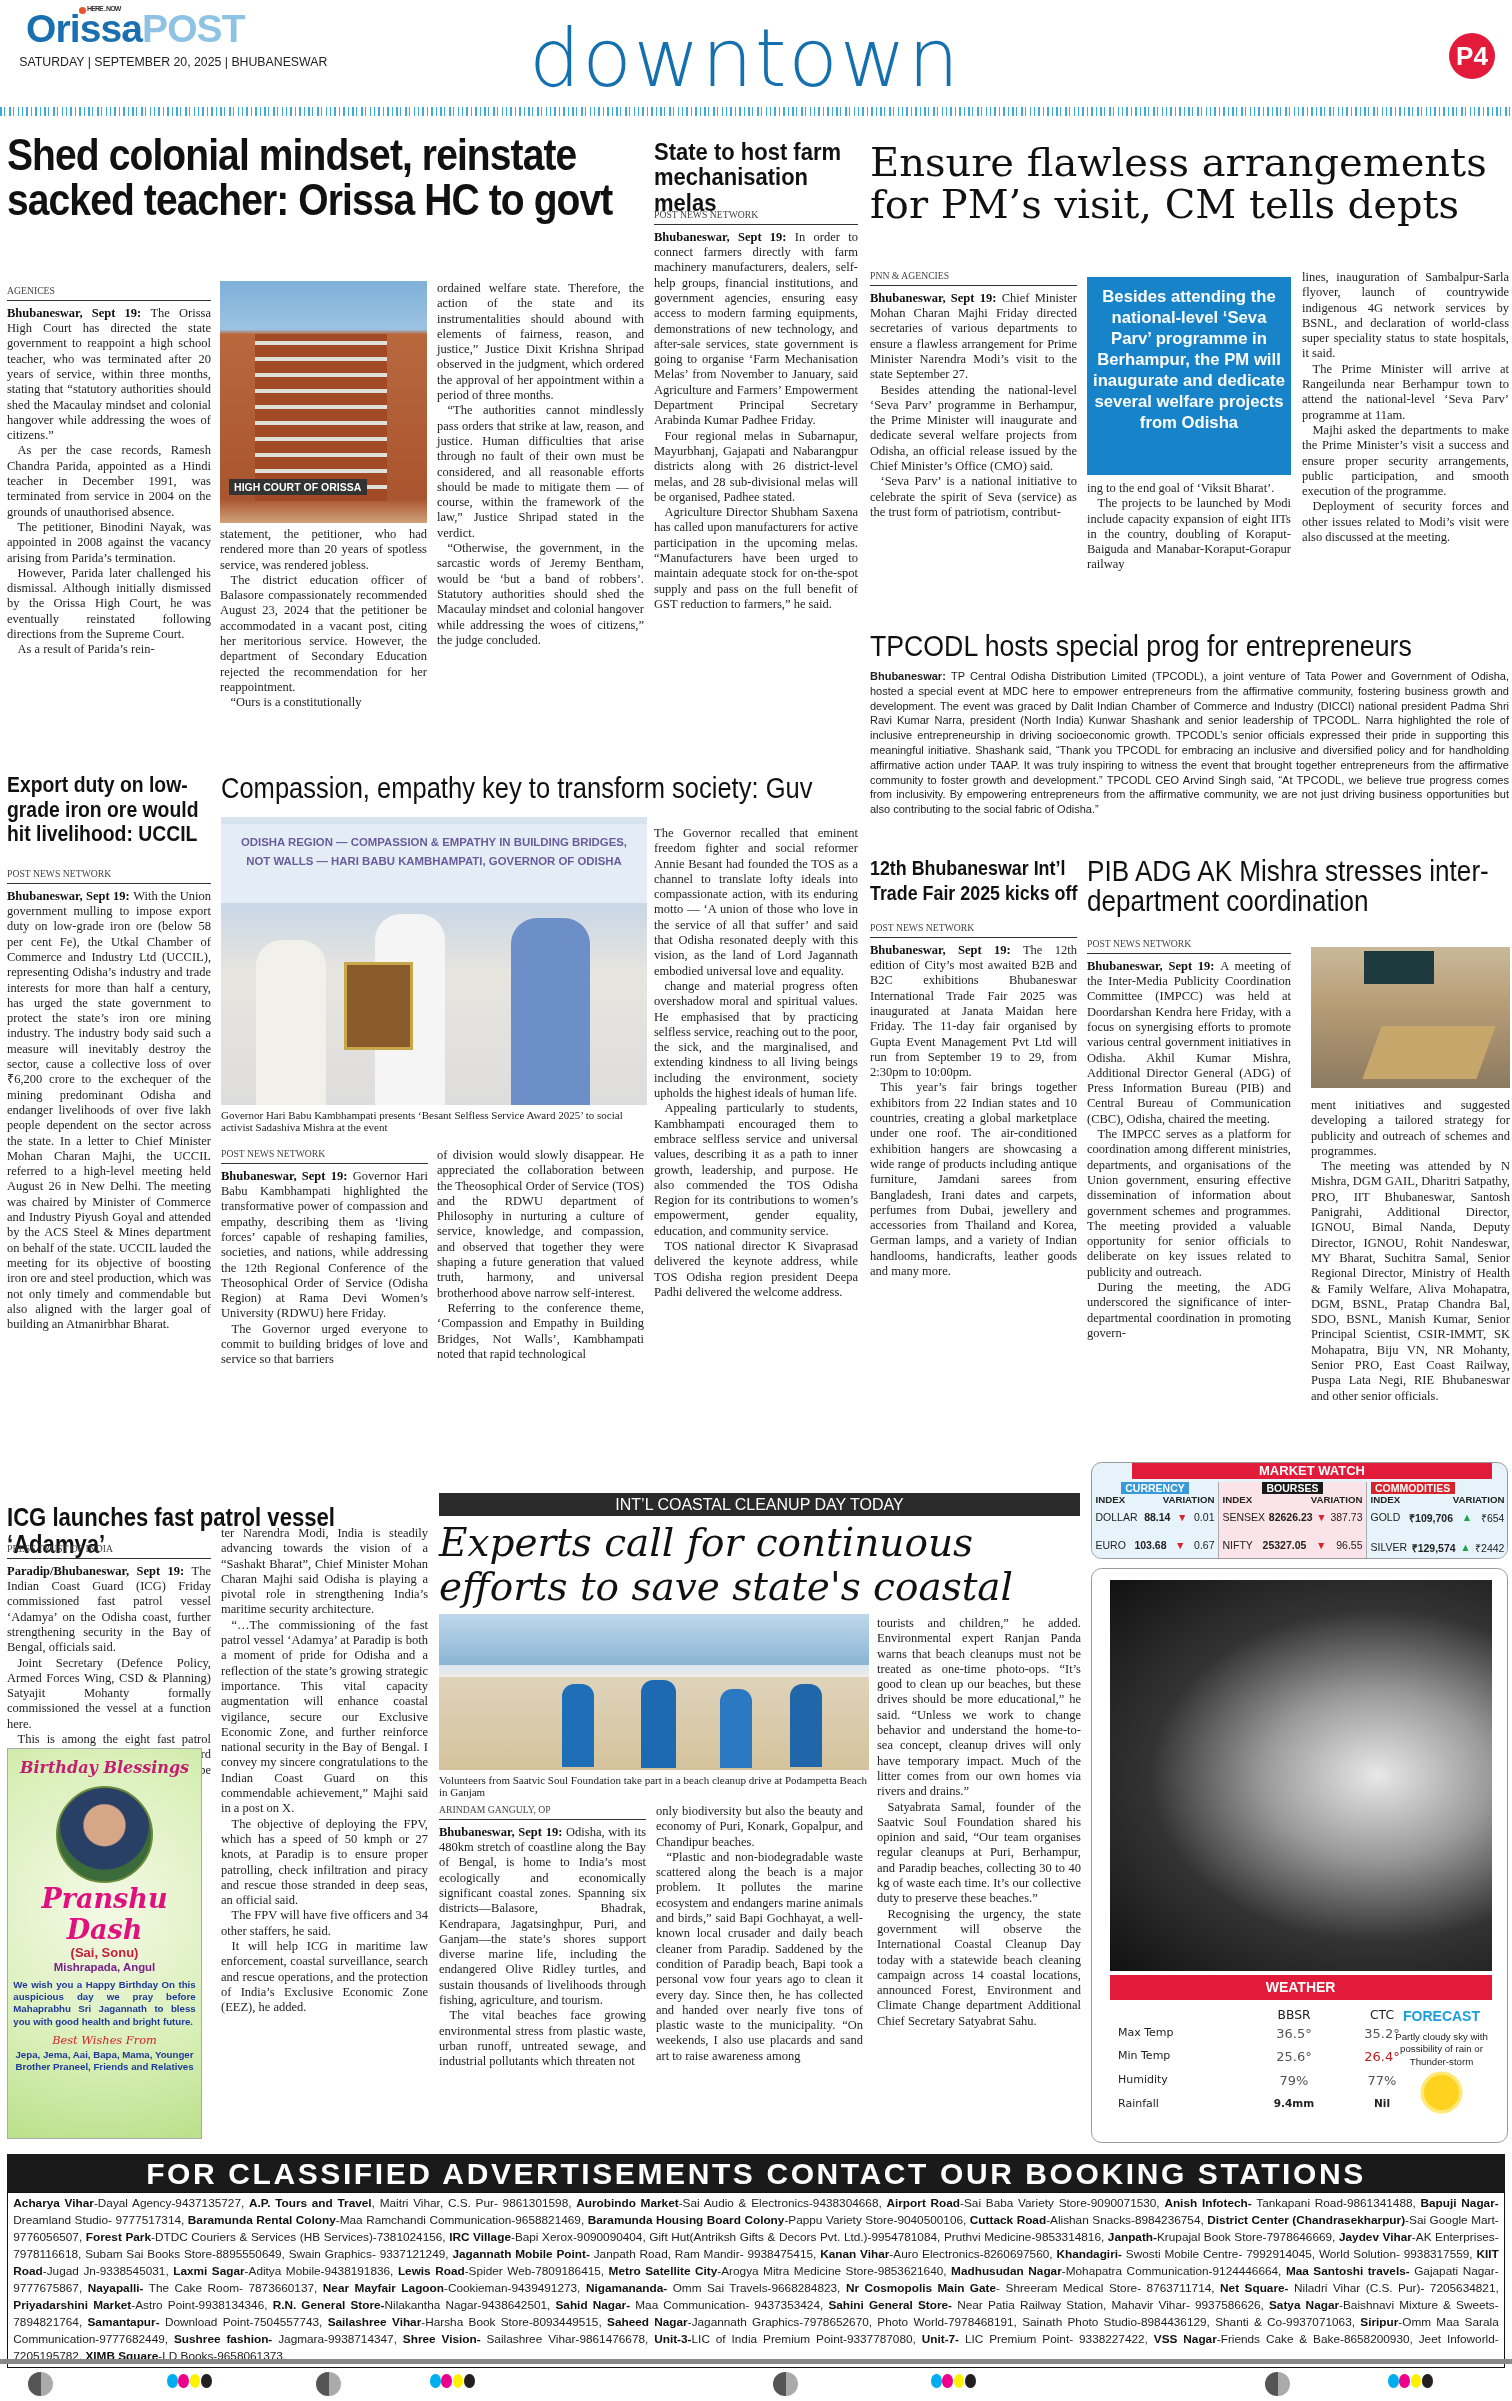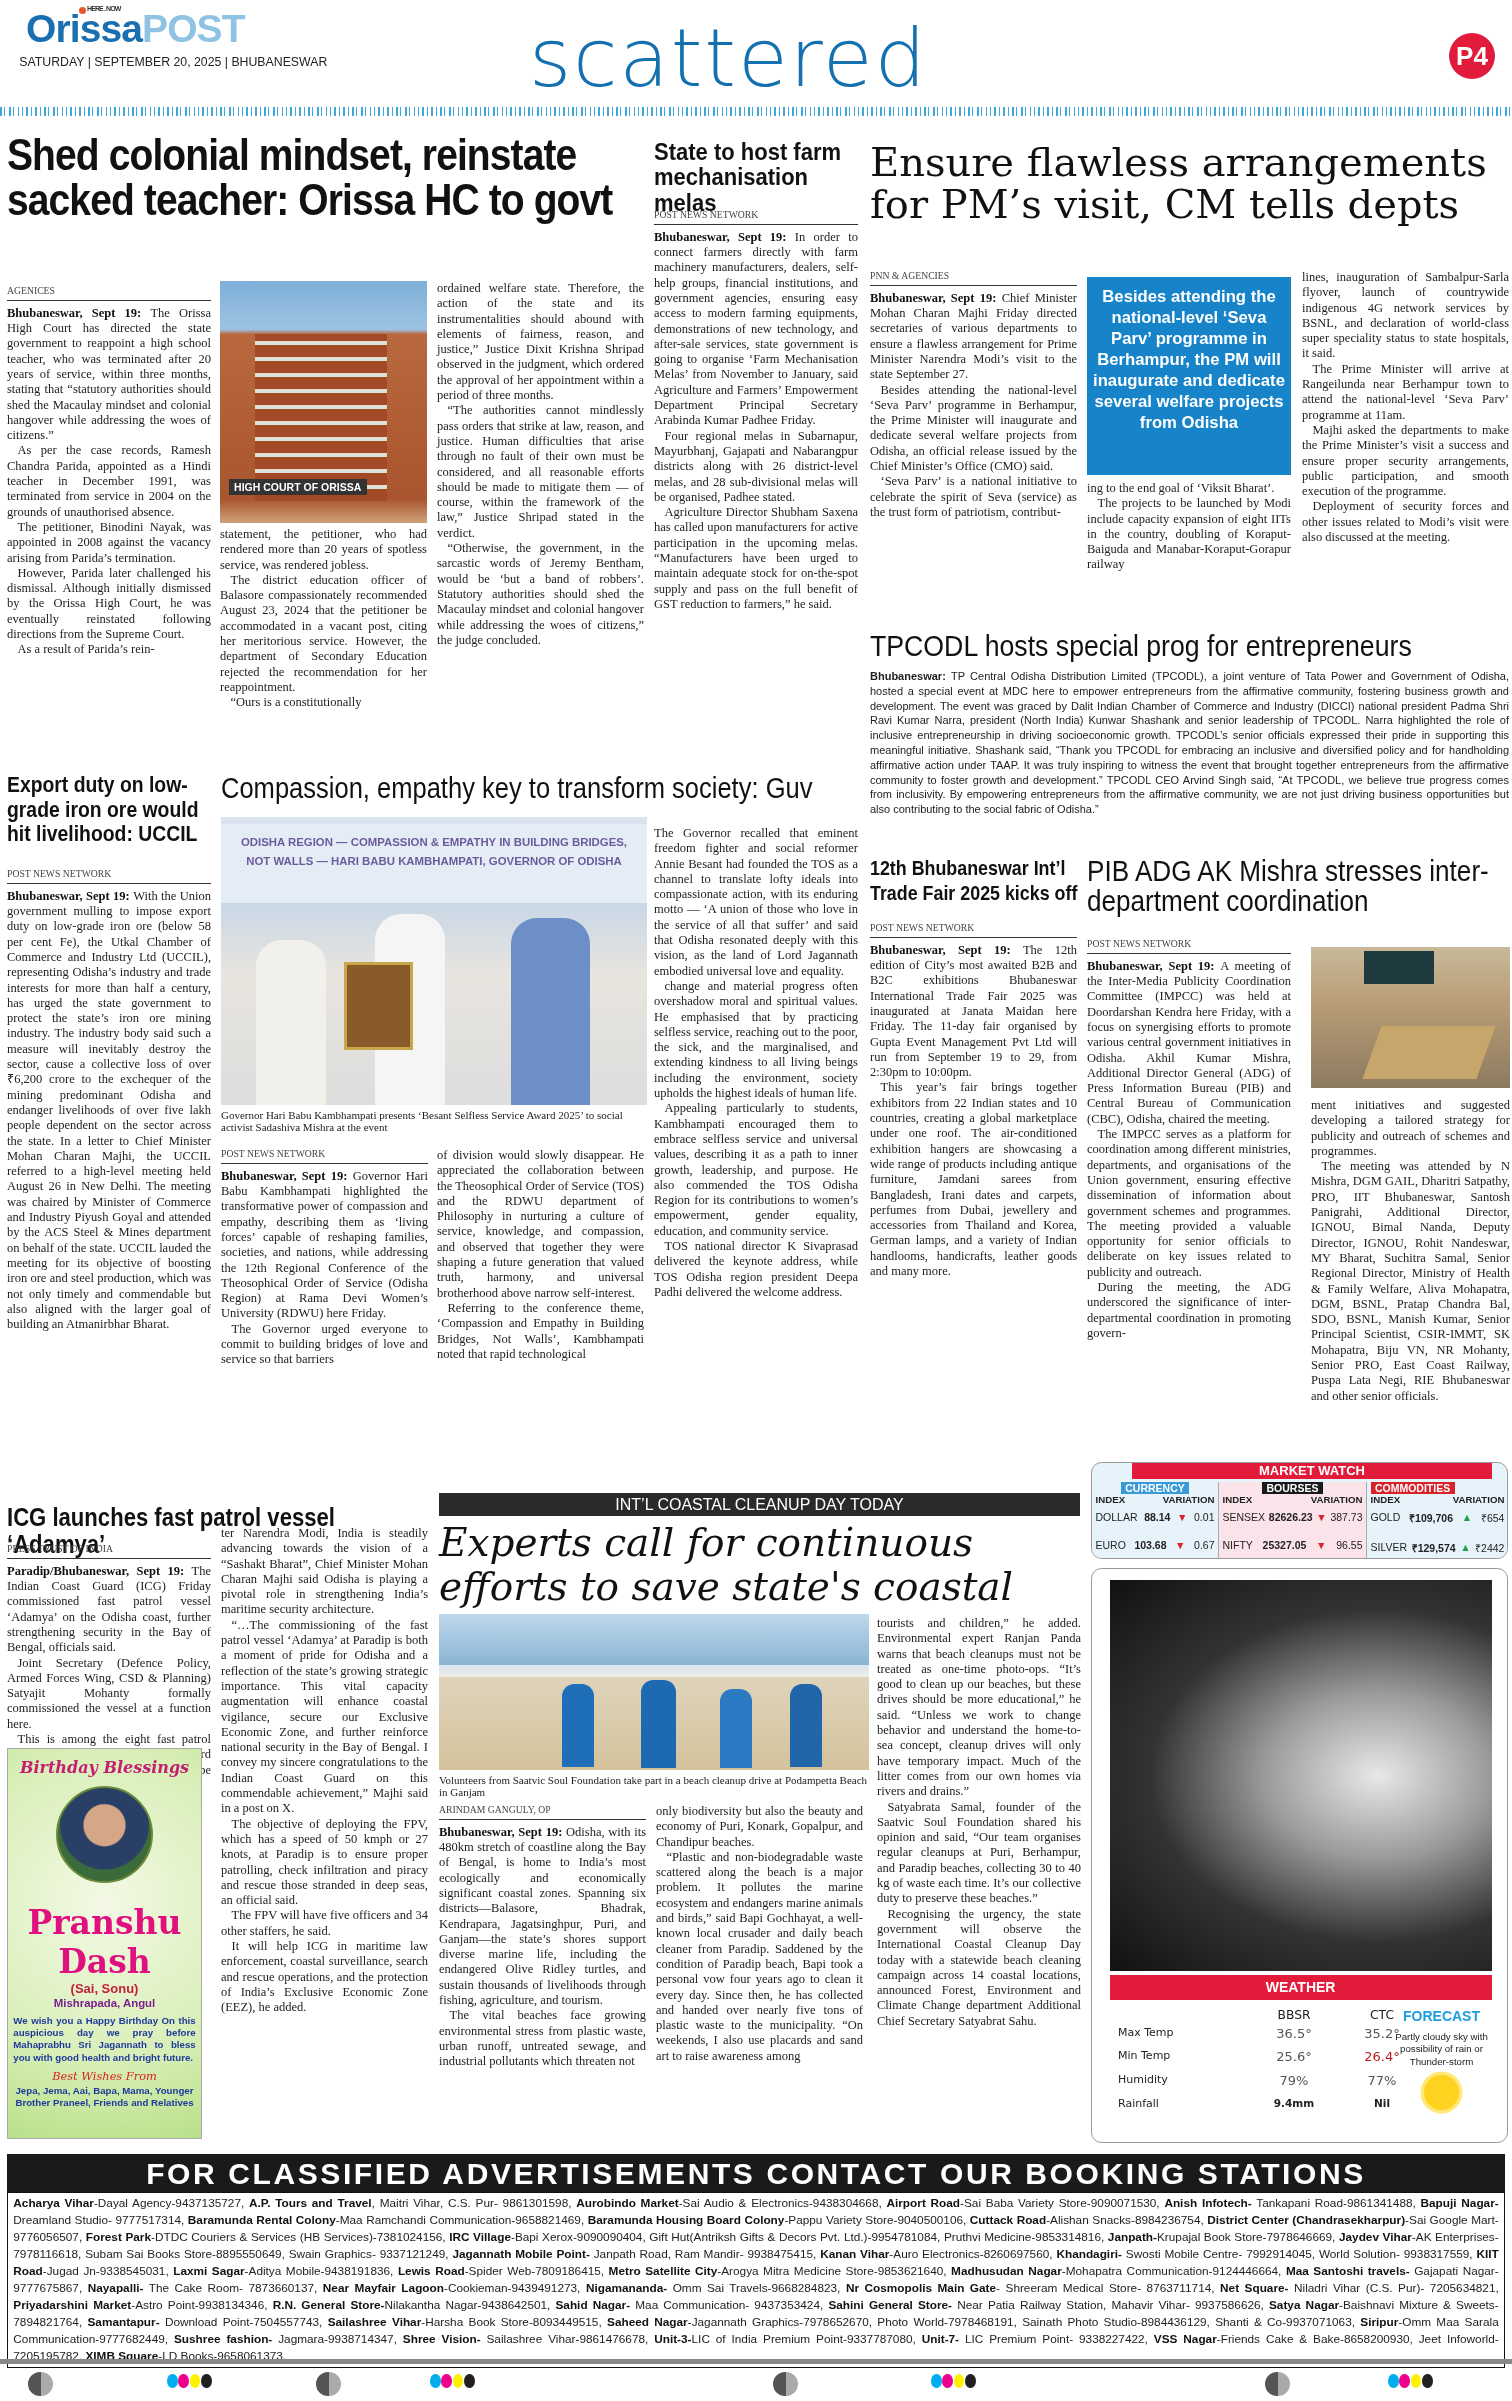--- a/index.html
+++ b/index.html
@@ -44,21 +44,21 @@
 </style>
 </head>
 <body>
 
 <div class="abs masthead-logo">
   <span class="logo-dot"></span>
   <span class="logo-tag">HERE . NOW</span>
   <span class="logo-orissa">Orissa</span><span class="logo-post">POST</span>
 </div>
 <div class="abs dateline">SATURDAY | SEPTEMBER 20, 2025 | BHUBANESWAR</div>
-<div class="abs section-title">scattered</div>
+<div class="abs section-title">downtown</div>
 <div class="abs page-badge">P4</div>
 <div class="abs dashes"></div>
 
 <div class="abs h1" style="left:7px;top:132px;width:641px;font-size:39px;font-family:'Liberation Sans',sans-serif;transform:scaleY(1.15);transform-origin:top left;">Shed colonial mindset, reinstate sacked teacher: Orissa HC to govt</div>
 <div class="abs" style="left:7px;top:285px;width:204px;">
   <div class="byline">AGENICES</div>
   <div class="body">
       <p><b>Bhubaneswar, Sept 19: </b>The Orissa High Court has directed the state government to reappoint a high school teacher, who was terminated after 20 years of service, within three months, stating that “statutory authorities should shed the Macaulay mindset and colonial hangover while addressing the woes of citizens.”</p>
       <p>As per the case records, Ramesh Chandra Parida, appointed as a Hindi teacher in December 1991, was terminated from service in 2004 on the grounds of unauthorised absence.</p>
       <p>The petitioner, Binodini Nayak, was appointed in 2008 against the vacancy arising from Parida’s termination.</p>
@@ -209,21 +209,21 @@
       <p>“…The commissioning of the fast patrol vessel ‘Adamya’ at Paradip is both a moment of pride for Odisha and a reflection of the state’s growing strategic importance. This vital capacity augmentation will enhance coastal vigilance, secure our Exclusive Economic Zone, and further reinforce national security in the Bay of Bengal. I convey my sincere congratulations to the Indian Coast Guard on this commendable achievement,” Majhi said in a post on X.</p>
       <p>The objective of deploying the FPV, which has a speed of 50 kmph or 27 knots, at Paradip is to ensure proper patrolling, check infiltration and piracy and rescue those stranded in deep seas, an official said.</p>
       <p>The FPV will have five officers and 34 other staffers, he said.</p>
       <p>It will help ICG in maritime law enforcement, coastal surveillance, search and rescue operations, and the protection of India’s Exclusive Economic Zone (EEZ), he added.</p>
     </div>
 </div>
 
 <div class="abs" style="left:7px;top:1748px;width:195px;height:391px;border:0.9px solid #aaa;background:radial-gradient(circle at 50% 40%,#f4f9e6 0%,#d9efb8 60%,#b9e08a 100%);overflow:hidden;font-family:'Liberation Sans',sans-serif;text-align:center;">
   <div style="margin-top:8.8px;font-family:'DejaVu Serif',serif;font-style:italic;font-weight:bold;font-size:16px;color:#c41e72;">Birthday Blessings</div>
   <div style="margin:8.8px auto 0;width:97px;height:97px;border-radius:50%;background:radial-gradient(circle at 50% 40%,#d5a787 0 28%,#2a3f66 30% 60%,#3b6b3a 62%);border:2.6px solid #6a8b38;"></div>
-  <div style="font-family:'DejaVu Serif',serif;font-weight:bold;font-size:33px;color:#e0117f;margin-top:20px;">Pranshu Dash</div>
+  <div style="font-family:'DejaVu Serif',serif;font-style:italic;font-weight:bold;font-size:27px;color:#e0117f;margin-top:0;">Pranshu Dash</div>
   <div style="font-size:13px;color:#c41e3a;font-weight:bold;">(Sai, Sonu)</div>
   <div style="font-size:11.4px;color:#7a1f8c;font-weight:bold;margin-top:1.8px;">Mishrapada, Angul</div>
   <div style="font-size:9.7px;color:#1e3a9c;font-weight:bold;margin:5.3px 5.3px 0;text-align:justify;line-height:12.3px;">We wish you a Happy Birthday On this auspicious day we pray before Mahaprabhu Sri Jagannath to bless you with good health and bright future.</div>
   <div style="font-family:'DejaVu Serif',serif;font-style:italic;font-size:11.4px;color:#d8232a;margin-top:5.3px;">Best Wishes From</div>
   <div style="font-size:9.7px;color:#1e3a9c;font-weight:bold;margin:1.8px 5.3px;line-height:12.3px;">Jepa, Jema, Aai, Bapa, Mama, Younger Brother Praneel, Friends and Relatives</div>
 </div>
 
 <div class="abs" style="left:439px;top:1493px;width:641px;height:23px;background:#2a2a2a;color:#fff;font-family:'Liberation Sans',sans-serif;font-size:16px;text-align:center;line-height:23px;">INT’L COASTAL CLEANUP DAY TODAY</div>
 <div class="abs h-serif" style="left:439px;top:1521px;width:641px;font-size:39px;font-style:italic;line-height:44px;">Experts call for continuous efforts to save state's coastal ecosystem</div>
 <div class="abs img-box" style="left:439px;top:1614px;width:430px;height:156px;background:linear-gradient(180deg,#bfd8ec 0%,#86b2d2 35%,#dfd3bb 40%,#d4c39c 100%);">

